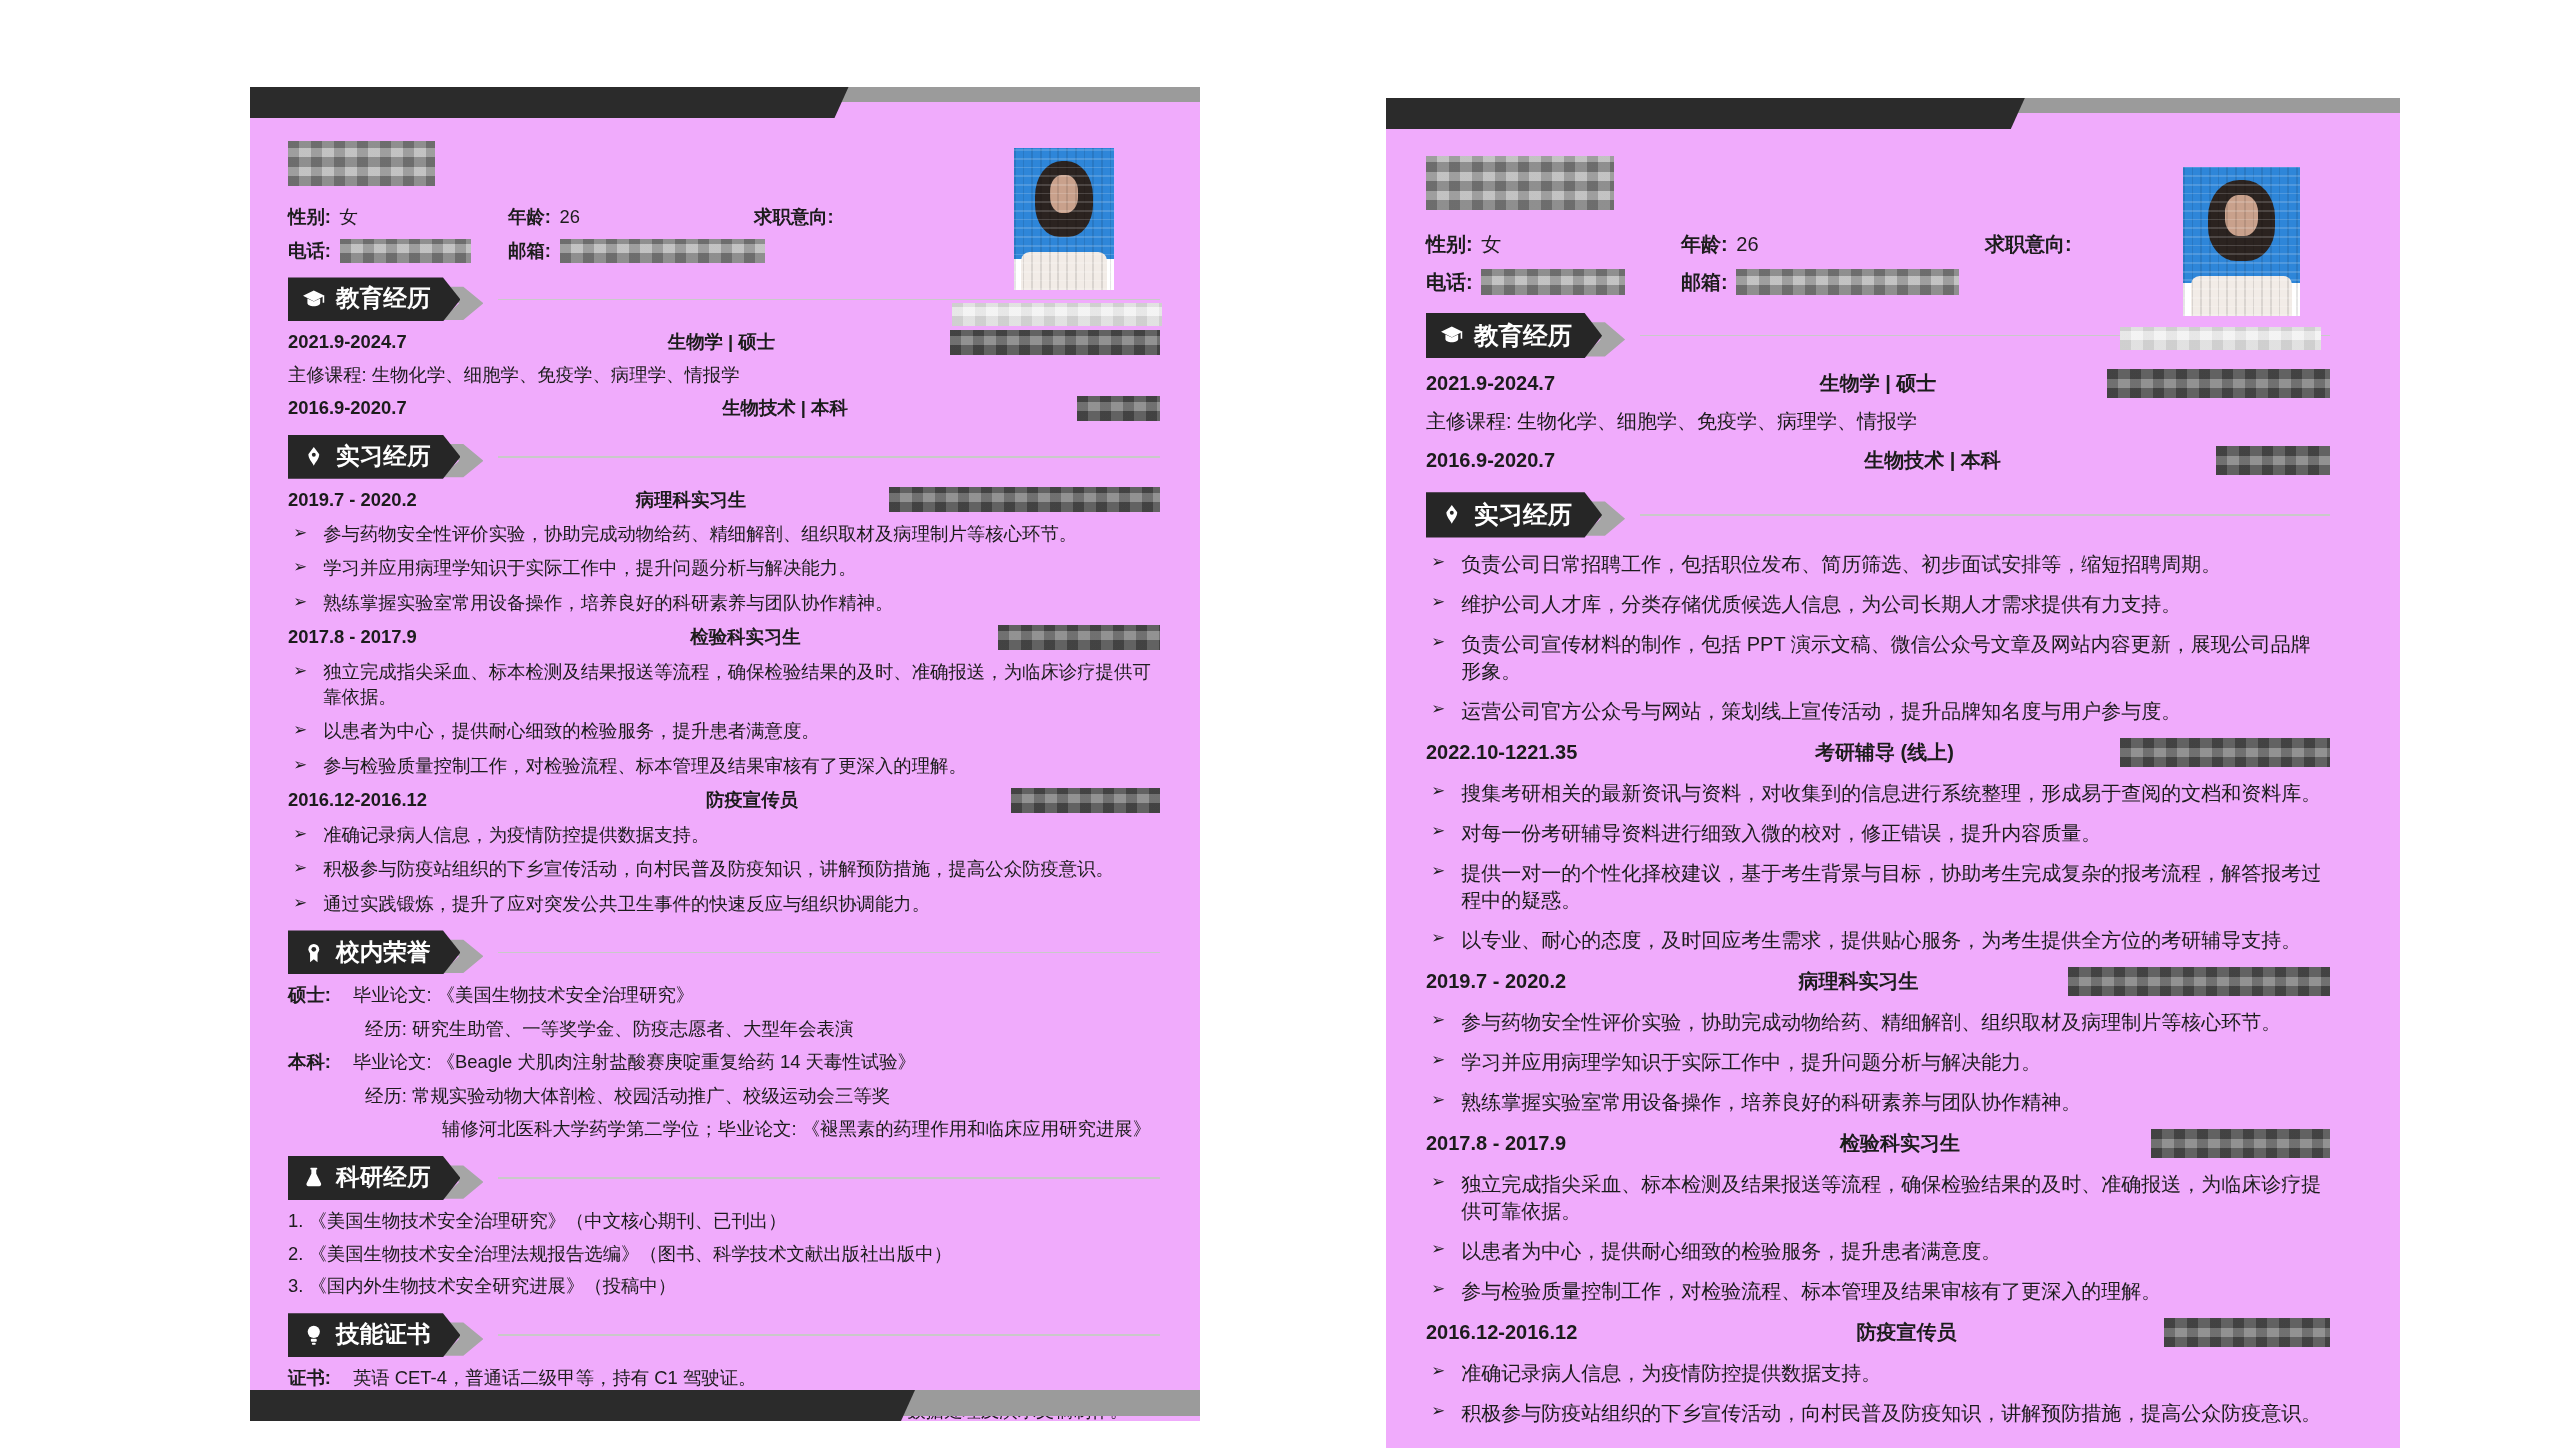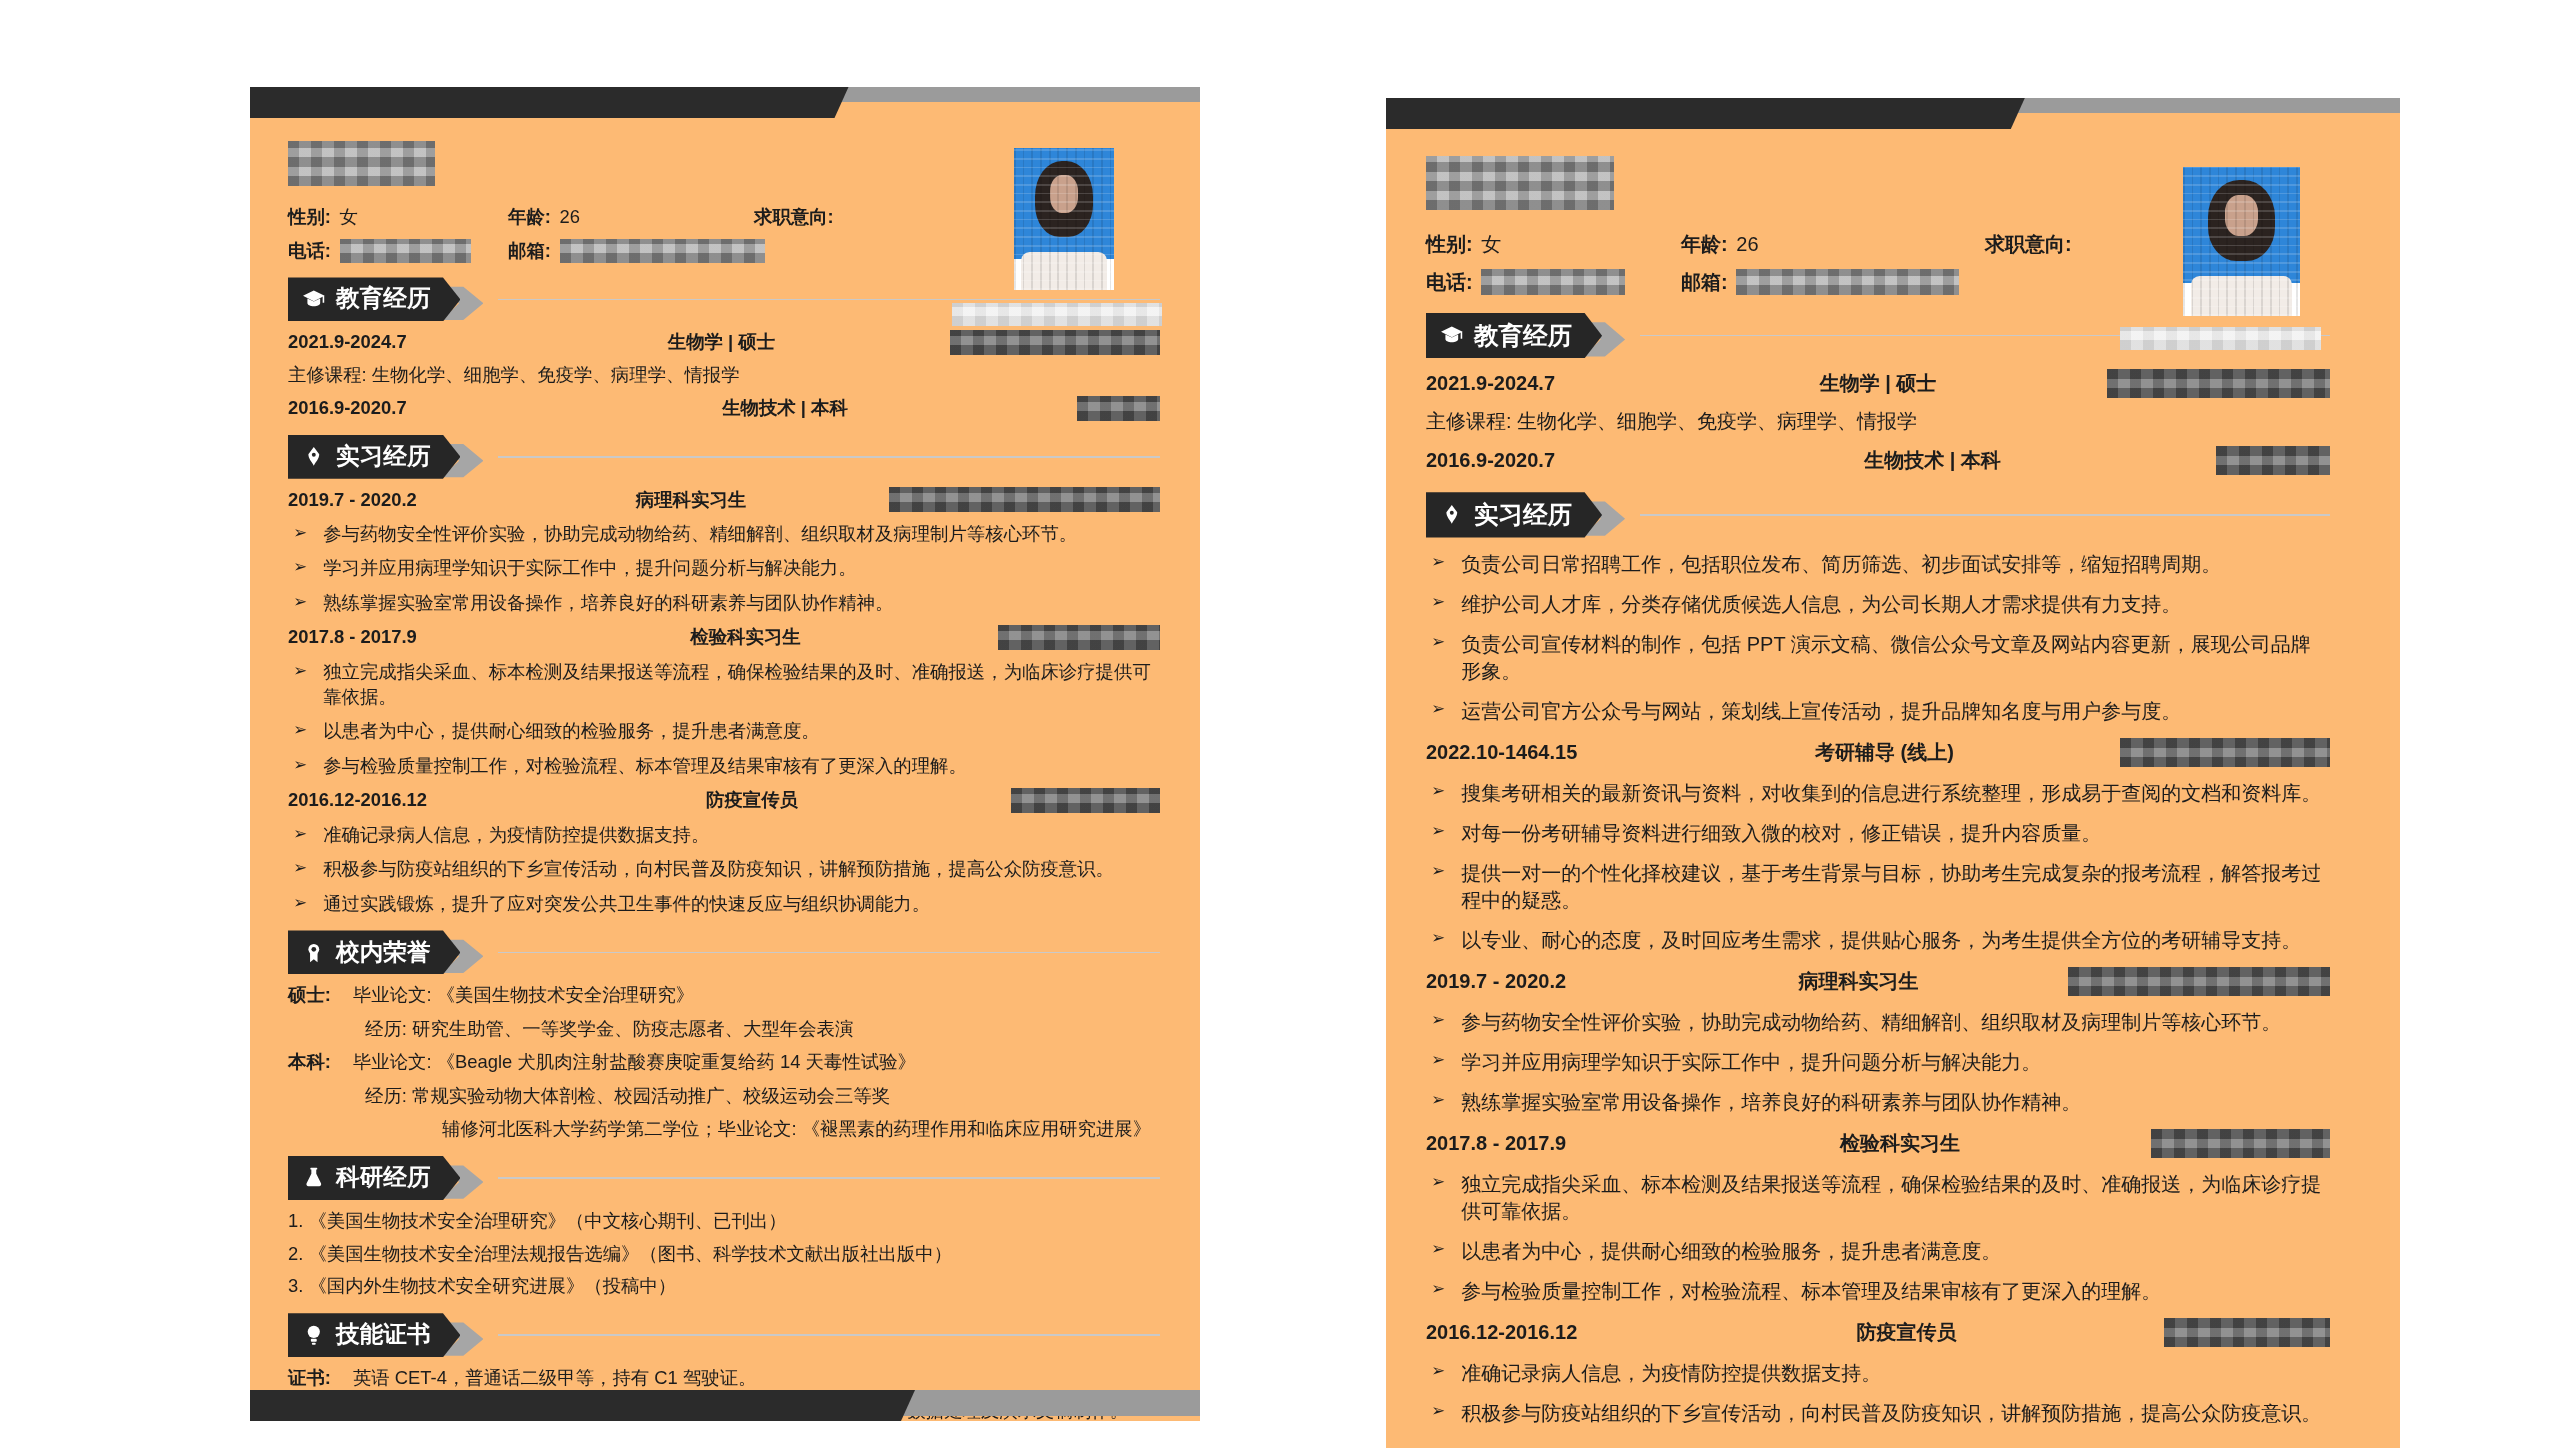--- a/index.html
+++ b/index.html
@@ -1,20 +1,20 @@
 <!DOCTYPE html>
 <html style="font-size:14px"><head>
 <meta charset="utf-8">
 <style>
   html,body{margin:0;padding:0;}
   body{
     width:2576px;height:1449px;background:#ffffff;overflow:hidden;position:relative;
     font-family:"Liberation Sans","DejaVu Sans",sans-serif;color:#1c1c1c;
   }
-  .page{position:absolute;background:#fdba74;overflow:hidden;}
+  .page{position:absolute;background:#f0abfc;overflow:hidden;}
   .page-left{left:250px;top:87px;width:950px;height:1334px;}
   .page-right{left:1386px;top:98px;width:1014px;height:1351px;}
 
   
   .topbar{position:absolute;top:0;left:0;right:0;height:31px;}
   .topbar .gray{position:absolute;top:0;left:40%;right:0;height:15px;background:#9b9b9b;}
   .topbar .black{position:absolute;top:0;left:0;width:63%;height:31px;background:#2b2b2b;
     clip-path:polygon(0 0,100% 0,calc(100% - 14px) 100%,0 100%);}
   .footbar{position:absolute;bottom:0;left:0;right:0;height:31px;}
   .footbar .gray{position:absolute;top:0;left:55%;right:0;height:26px;background:#9b9b9b;}
@@ -389,21 +389,21 @@
         </div>
         <div class="bullet">
           <span class="bmark">➢</span>
           <span class="btext">负责公司宣传材料的制作，包括 PPT 演示文稿、微信公众号文章及网站内容更新，展现公司品牌形象。</span>
         </div>
         <div class="bullet">
           <span class="bmark">➢</span>
           <span class="btext">运营公司官方公众号与网站，策划线上宣传活动，提升品牌知名度与用户参与度。</span>
         </div>
         <div class="entry">
-          <span class="edate">2022.10-1464.15</span>
+          <span class="edate">2022.10-1221.35</span>
           <span class="etitle">考研辅导 (线上)</span>
           <span class="eblur mz mz-dark" style="width: 210px;"></span>
         </div>
         <div class="bullet">
           <span class="bmark">➢</span>
           <span class="btext">搜集考研相关的最新资讯与资料，对收集到的信息进行系统整理，形成易于查阅的文档和资料库。</span>
         </div>
         <div class="bullet">
           <span class="bmark">➢</span>
           <span class="btext">对每一份考研辅导资料进行细致入微的校对，修正错误，提升内容质量。</span>

